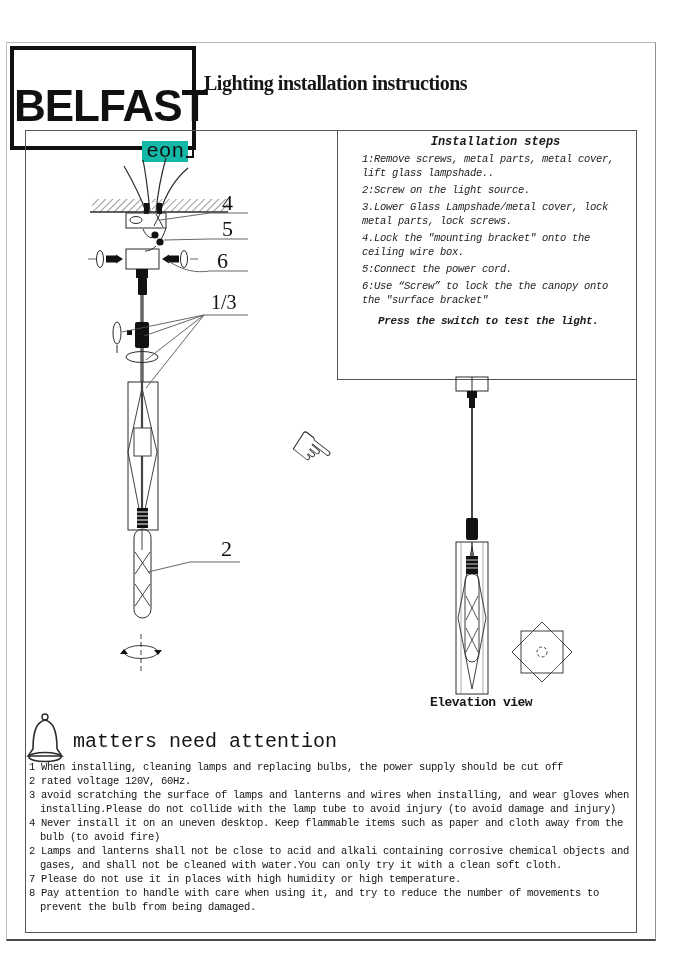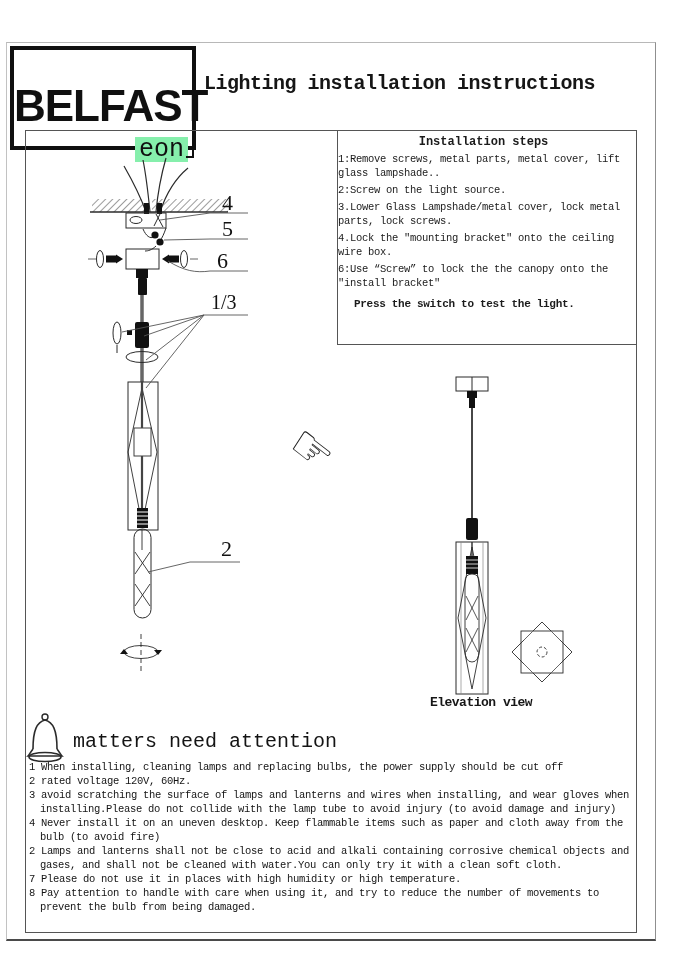--- a/index.html
+++ b/index.html
@@ -18,42 +18,44 @@
   .logo-box {
     position:absolute; left:10px; top:46px; width:186px; height:104px;
     border:4px solid #101010; background:#fff;
   }
   .brand {
     position:absolute; left:0; right:0; top:34px; text-align:center;
     font-family:"Liberation Sans", sans-serif; font-weight:bold;
     font-size:44px; letter-spacing:-1px; color:#101010; line-height:1;
   }
   .brand-sub {
-    position:absolute; right:4px; bottom:-16px; background:#86efac; padding:0 4px;
-    font-family:"Liberation Mono", monospace; font-size:25px; color:#101010; line-height:1;
+    position:absolute; right:4px; bottom:-16px; background:#14b8a6; padding:0 4px;
+    font-family:"Liberation Mono", monospace; font-size:21px; color:#101010; line-height:1;
   }
   .brand-sub::after{
     content:""; position:absolute; right:-6px; bottom:4px; width:6px; height:14px;
     border-right:2px solid #101010; border-bottom:2px solid #101010;
   }
   .doc-title {
     position:absolute; left:204px; top:72px; width:450px;
     font-size:20px; font-weight:bold; letter-spacing:-0.5px; color:#161616;
     white-space:nowrap;
+    font-family:Liberation Serif, serif;
   }
   
   .content-box {
     position:absolute; left:25px; top:130px; width:612px; height:803px;
     border:1px solid #555;
   }
   
   .steps-box {
-    position:absolute; left:337px; top:130px; width:300px; height:215px;
+    position:absolute; left:337px; top:130px; width:300px; height:250px;
     border-left:1px solid #555; border-bottom:1px solid #555;
-    padding:5px 8px 4px 0;
+    padding:5px 8px 4px 24px;
+    font-style:italic;
   }
   .steps-title { text-align:center; font-size:12px; font-weight:bold; margin-bottom:2px; }
   .step-item { font-size:10.5px; line-height:14px; margin:3px 0; letter-spacing:-0.3px; }
   .steps-footer { font-size:11px; margin-top:8px; padding-left:16px; font-weight:bold; letter-spacing:-0.3px;}
   .steps-end { font-size:10.5px; text-align:center; margin-top:8px; font-weight:bold; }
   
   .drawing { position:absolute; left:0; top:0; width:685px; height:970px; }
   
   .callout {
     position:absolute; font-family:"Liberation Serif", serif; font-size:22px;
@@ -93,21 +95,22 @@
   <div class="doc-title">Lighting installation instructions</div>
 
   <div class="content-box"></div>
 
   <div class="steps-box">
     <div class="steps-title">Installation steps</div>
     <div class="step-item">1:Remove screws, metal parts, metal cover, lift glass lampshade..</div>
     <div class="step-item">2:Screw on the light source.</div>
     <div class="step-item">3.Lower Glass Lampshade/metal cover, lock metal parts, lock screws.</div>
     <div class="step-item">4.Lock the ″mounting bracket″ onto the ceiling wire box.</div>
-    <div class="step-item">6:Use “Screw”  to lock the  the canopy onto the ″install bracket″</div>
+    <div class="step-item">5:Connect the power cord.</div>
+    <div class="step-item">6:Use “Screw”  to lock the  the canopy onto the ″surface bracket″</div>
     <div class="steps-footer">Press the switch to test the light.</div>
   </div>
 
   <svg class="drawing" viewBox="0 0 685 970" fill="none" stroke="#2b2b2b" stroke-width="1">
     <defs>
       <pattern id="hatch" patternUnits="userSpaceOnUse" width="5" height="5" patternTransform="rotate(45)">
         <line x1="0" y1="0" x2="0" y2="5" stroke="#3a3a3a" stroke-width="1"></line>
       </pattern>
     </defs>
 

